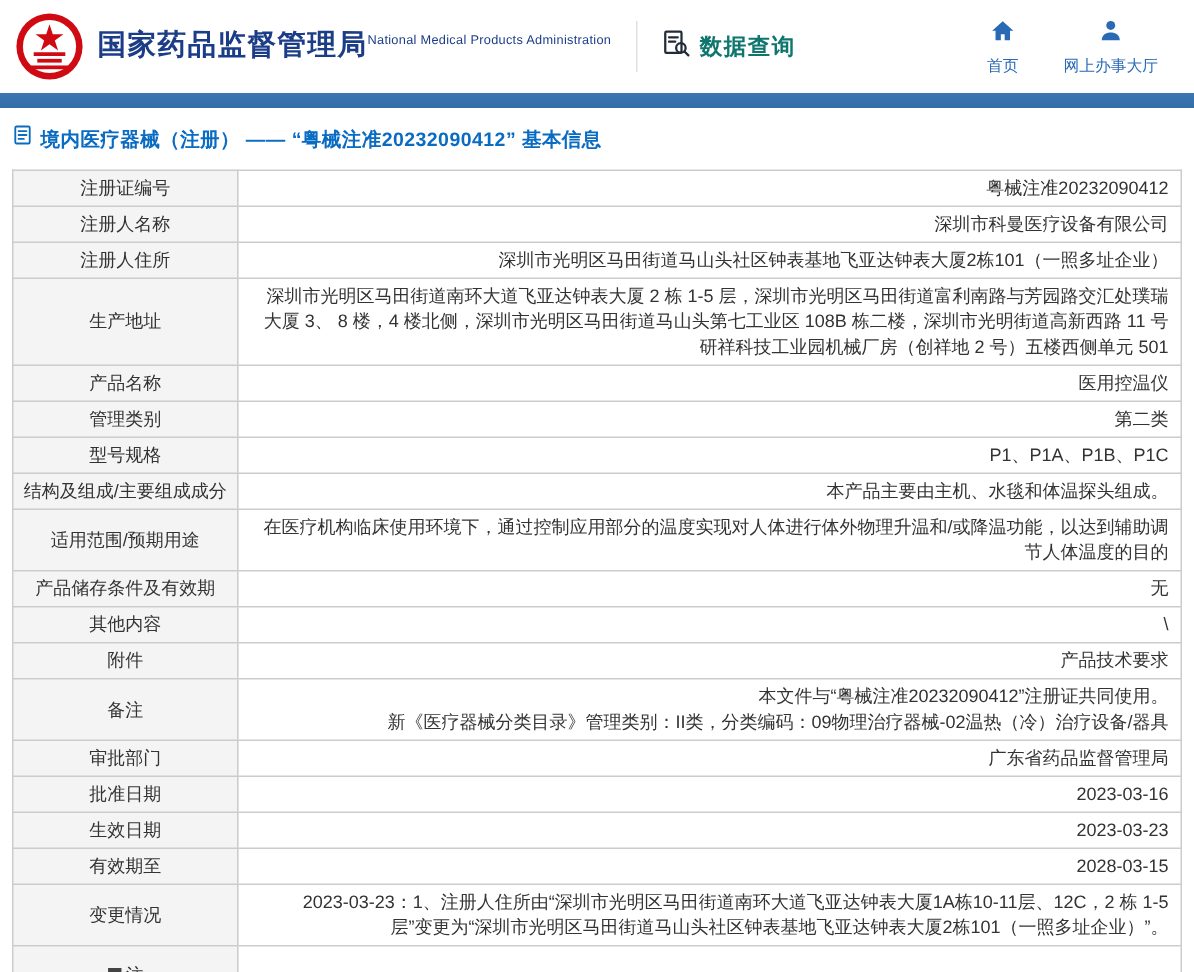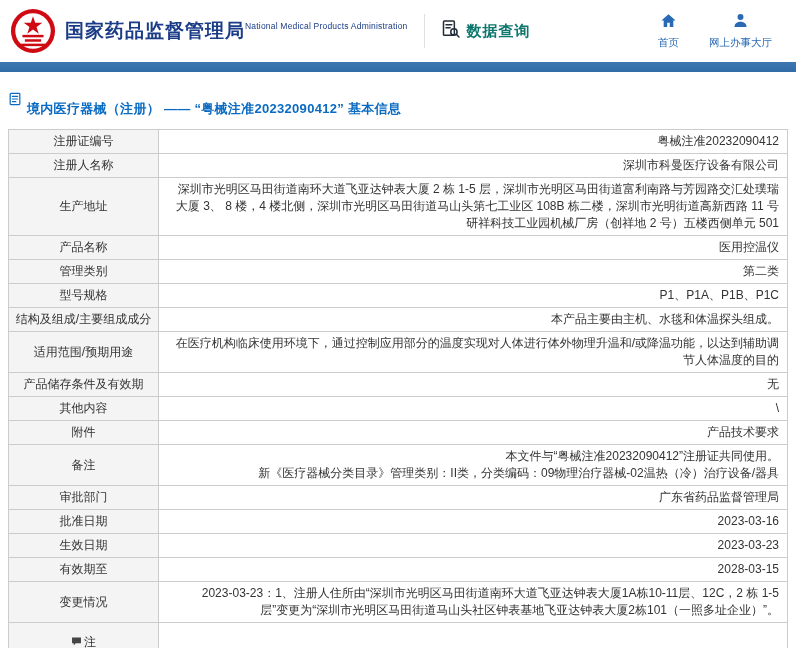--- a/index.html
+++ b/index.html
@@ -18,21 +18,21 @@
   .data-query-label { font-size:15px; font-weight:bold; color:#0f766e; letter-spacing:1px; }
   .hdr-nav { margin-left:auto; display:flex; align-items:flex-end; gap:30px; padding-right:8px; }
   .nav-item { display:flex; flex-direction:column; align-items:center; gap:3px; cursor:pointer; }
   .nav-item span.nav-label { font-size:10.5px; color:var(--accent-blue,#2a6ab5); white-space:nowrap; }
 
   
   .blue-bar { height:10px; background:linear-gradient(180deg,#3c77b3,var(--bar-blue,#336da6)); }
 
   
   .page-title-row { display:flex; align-items:center; gap:5px; padding:11px 8px 9px 8px; }
-  .page-title { font-size:13px; font-weight:bold; color:var(--title-blue,#0a6bc2); letter-spacing:.3px;margin-top:17px; }
+  .page-title { font-size:13px; font-weight:bold; color:var(--title-blue,#0a6bc2); letter-spacing:.3px; }
 
   
   table.info { width:780px; margin:2px 8px 0 8px; border-collapse:collapse; table-layout:fixed; }
   table.info th, table.info td { border:1px solid var(--border,#ccc); font-size:12px; line-height:17px; vertical-align:middle;margin-left:23px; }
   table.info th.lbl { width:150px; background:var(--label-bg,#f4f4f4); font-weight:normal; color:#333;
                       text-align:center; padding:3px 2px; }
   table.info td.val { padding:3px 8px 3px 12px; text-align:right; color:#333; white-space:pre-line; word-break:break-all; }
   .note-icon { display:inline-block; vertical-align:-1px; margin-right:2px; }
 </style>
 </head>
@@ -105,20 +105,24 @@
   <tbody>
     <tr>
       <th class="lbl">注册证编号</th>
       <td class="val">粤械注准20232090412</td>
     </tr>
     <tr>
       <th class="lbl">注册人名称</th>
       <td class="val">深圳市科曼医疗设备有限公司</td>
     </tr>
     <tr>
+      <th class="lbl">注册人住所</th>
+      <td class="val">深圳市光明区马田街道马山头社区钟表基地飞亚达钟表大厦2栋101（一照多址企业）</td>
+    </tr>
+    <tr>
       <th class="lbl">生产地址</th>
       <td class="val">深圳市光明区马田街道南环大道飞亚达钟表大厦 2 栋 1-5 层，深圳市光明区马田街道富利南路与芳园路交汇处璞瑞大厦 3、 8 楼，4 楼北侧，深圳市光明区马田街道马山头第七工业区 108B 栋二楼，深圳市光明街道高新西路 11 号研祥科技工业园机械厂房（创祥地 2 号）五楼西侧单元 501</td>
     </tr>
     <tr>
       <th class="lbl">产品名称</th>
       <td class="val">医用控温仪</td>
     </tr>
     <tr>
       <th class="lbl">管理类别</th>
       <td class="val">第二类</td>

